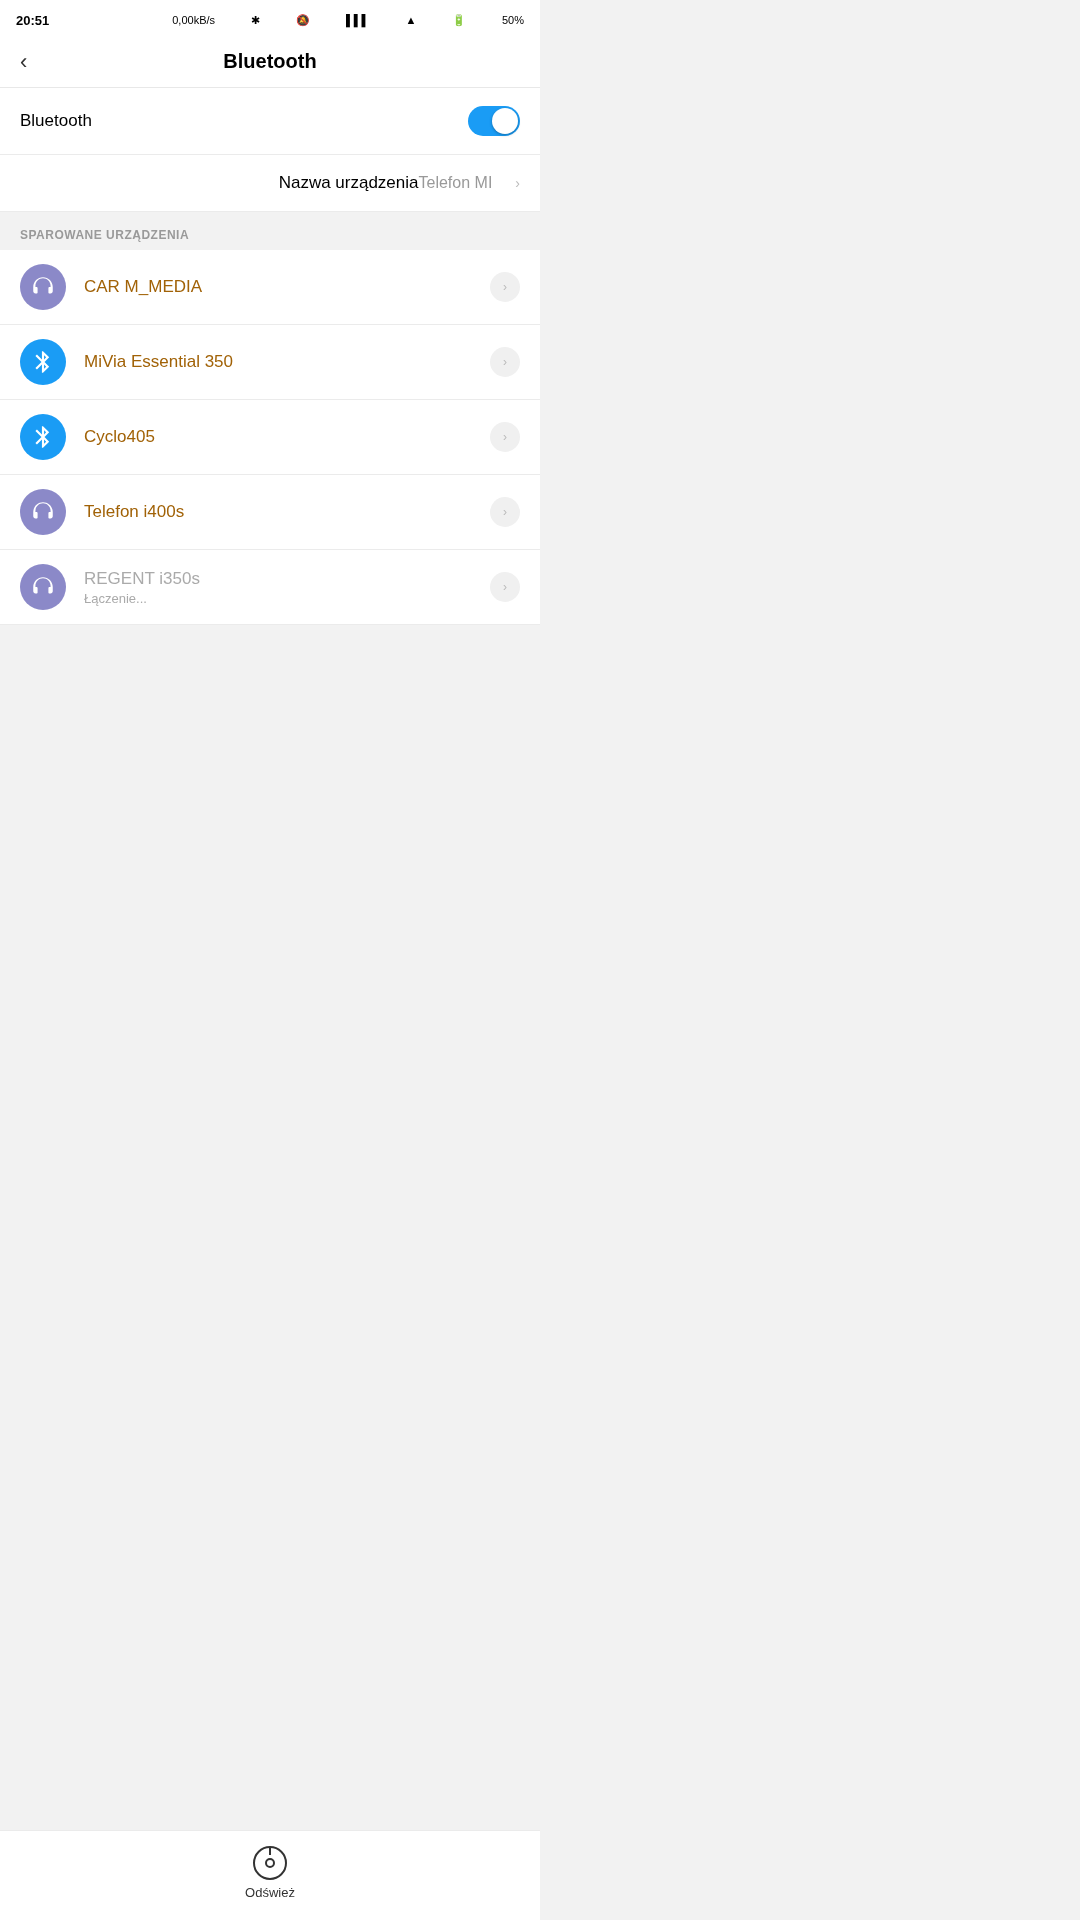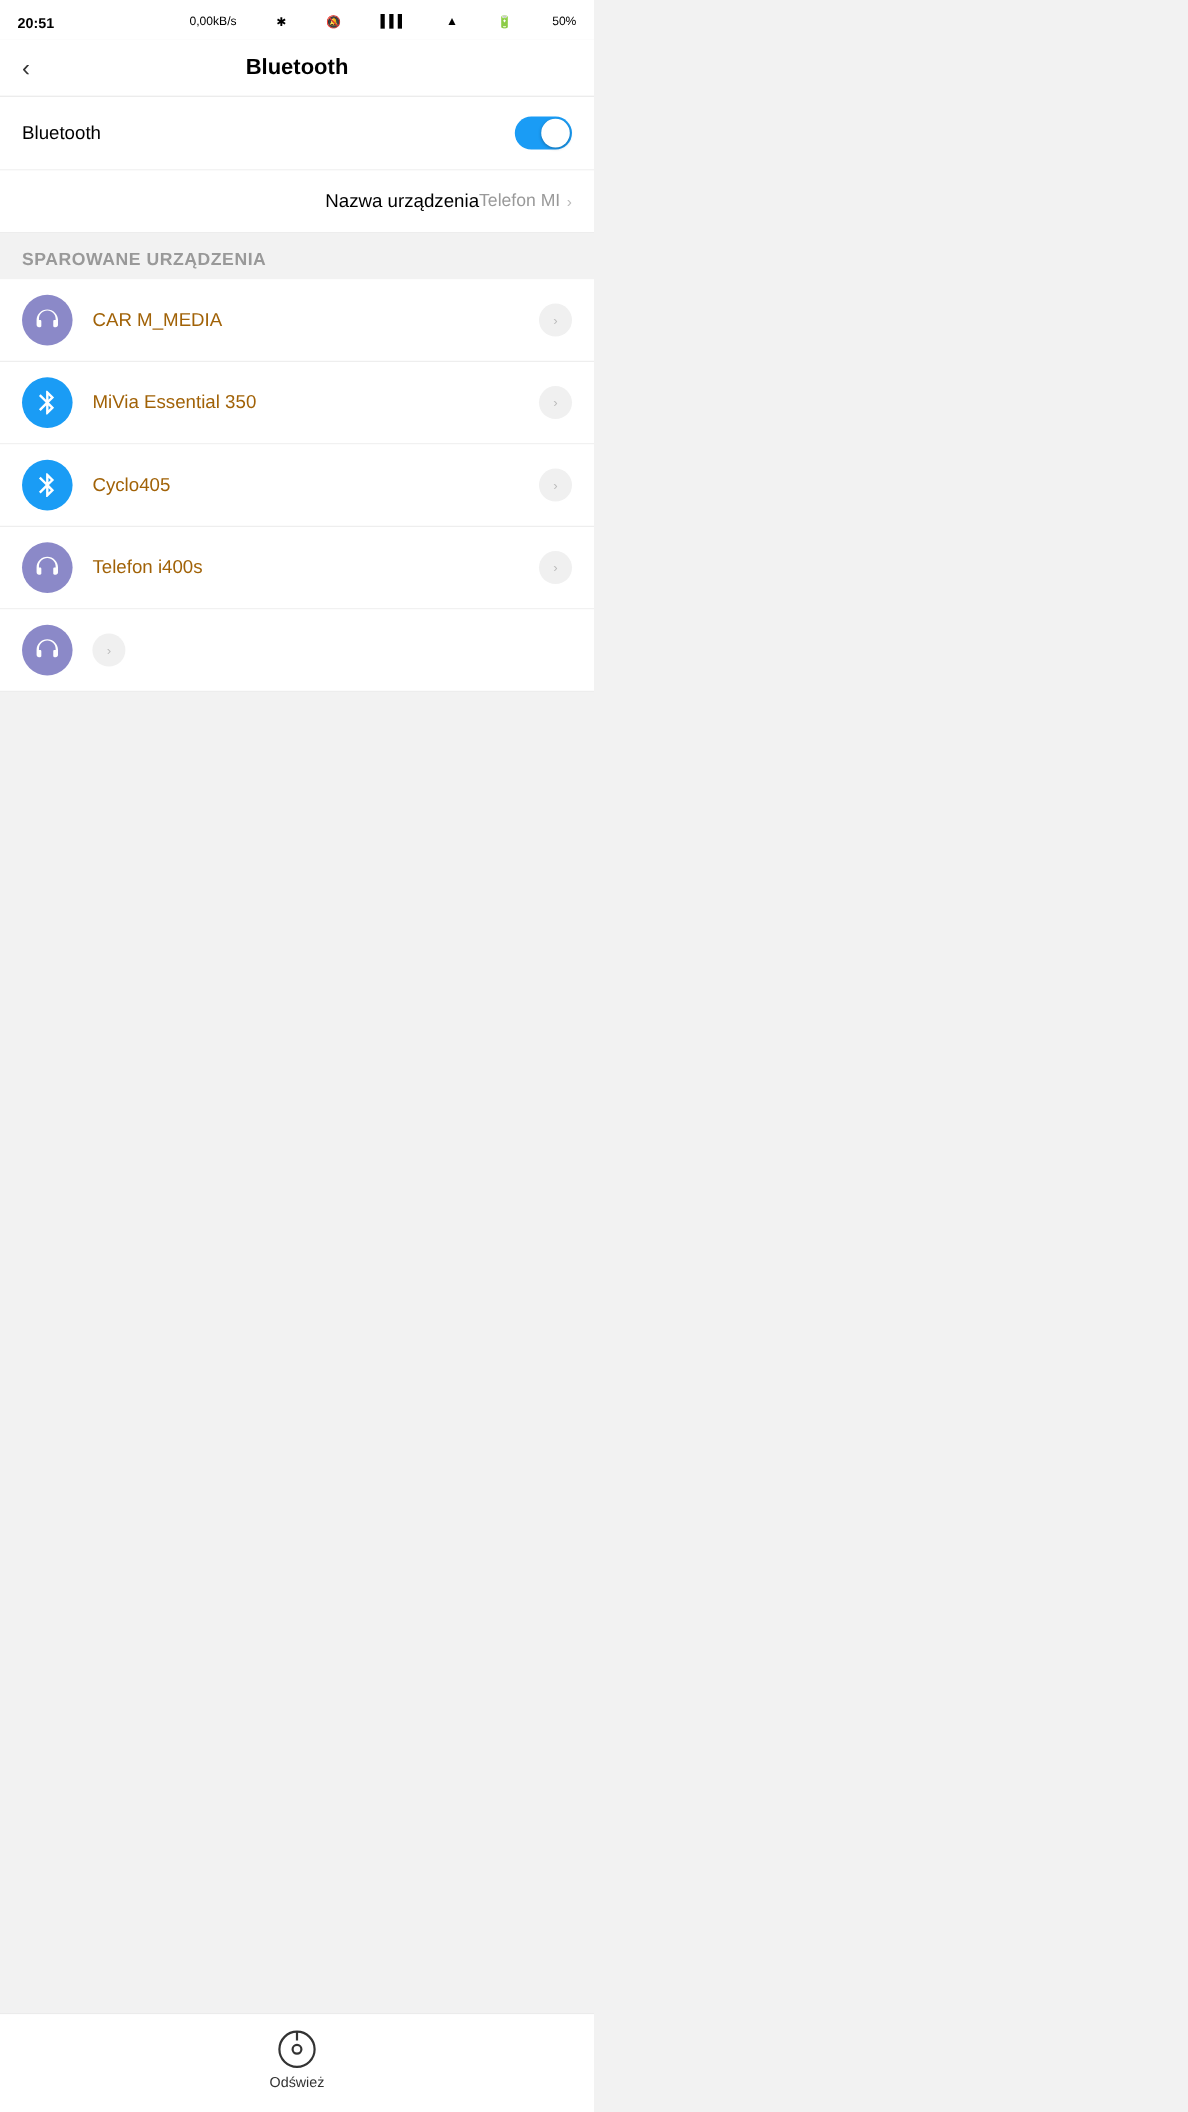--- a/index.html
+++ b/index.html
@@ -111,37 +111,37 @@
       align-items: center;
       justify-content: flex-end;
       padding: 18px 20px;
       background: #fff;
       border-bottom: 1px solid #ebebeb;
       cursor: pointer;
     }
     .setting-value-group {
       display: flex;
       align-items: center;
-      gap: 6px;
+      gap: 23px;
       color: #999;
     }
     .setting-value {
       font-size: 16px;
       color: #999;
     }
     .chevron-icon {
       font-size: 14px;
       color: #bbb;
     }
 
     
     .section-header {
       padding: 16px 20px 8px;
       background: #f2f2f2;
-      font-size: 16px;
+      font-size: 12px;
       font-weight: 600;
       color: #999;
       letter-spacing: 0.5px;
       text-transform: uppercase;
     }
 
     
     .device-list {
       background: #fff;
     }
@@ -337,20 +337,24 @@
       <div class="device-chevron">
         <span>›</span>
       </div>
     </div>
     <div class="device-row">
       <div class="device-icon headset">
         <svg viewBox="0 0 24 24" xmlns="http://www.w3.org/2000/svg" fill="white">
     <path d="M12 3C7.03 3 3 7.03 3 12v4c0 1.1.9 2 2 2h1c.55 0 1-.45 1-1v-4c0-.55-.45-1-1-1H5v-1c0-3.87 3.13-7 7-7s7 3.13 7 7v1h-1c-.55 0-1 .45-1 1v4c0 .55.45 1 1 1h1c1.1 0 2-.9 2-2v-4c0-4.97-4.03-9-9-9z"></path>
   </svg>
       </div>
+      <div class="device-name-group">
+        <span class="device-name connecting">REGENT i350s</span>
+        <span class="device-sub">Łączenie...</span>
+      </div>
       <div class="device-chevron">
         <span>›</span>
       </div>
     </div>
   </div>
 
 <div class="gray-area" style="margin-bottom: 80px;"></div>
 
 <div class="bottom-bar">
   <button class="refresh-btn">

